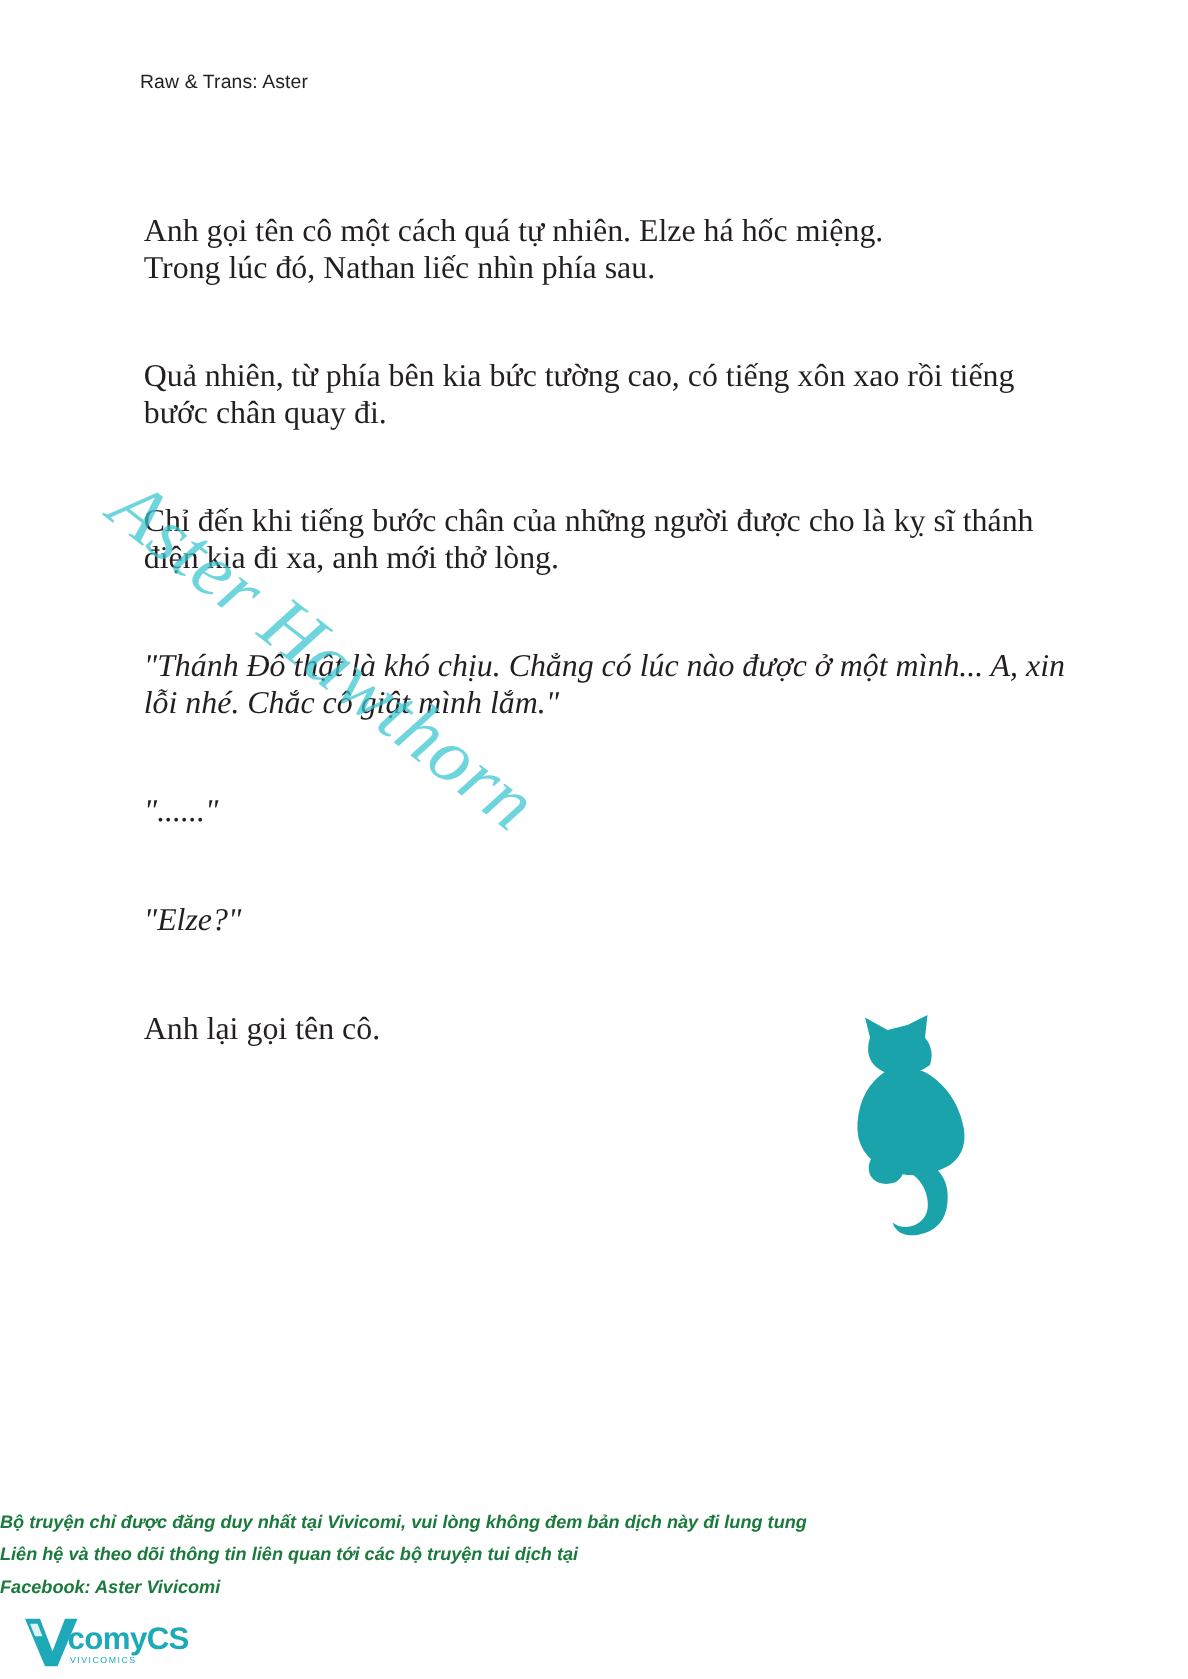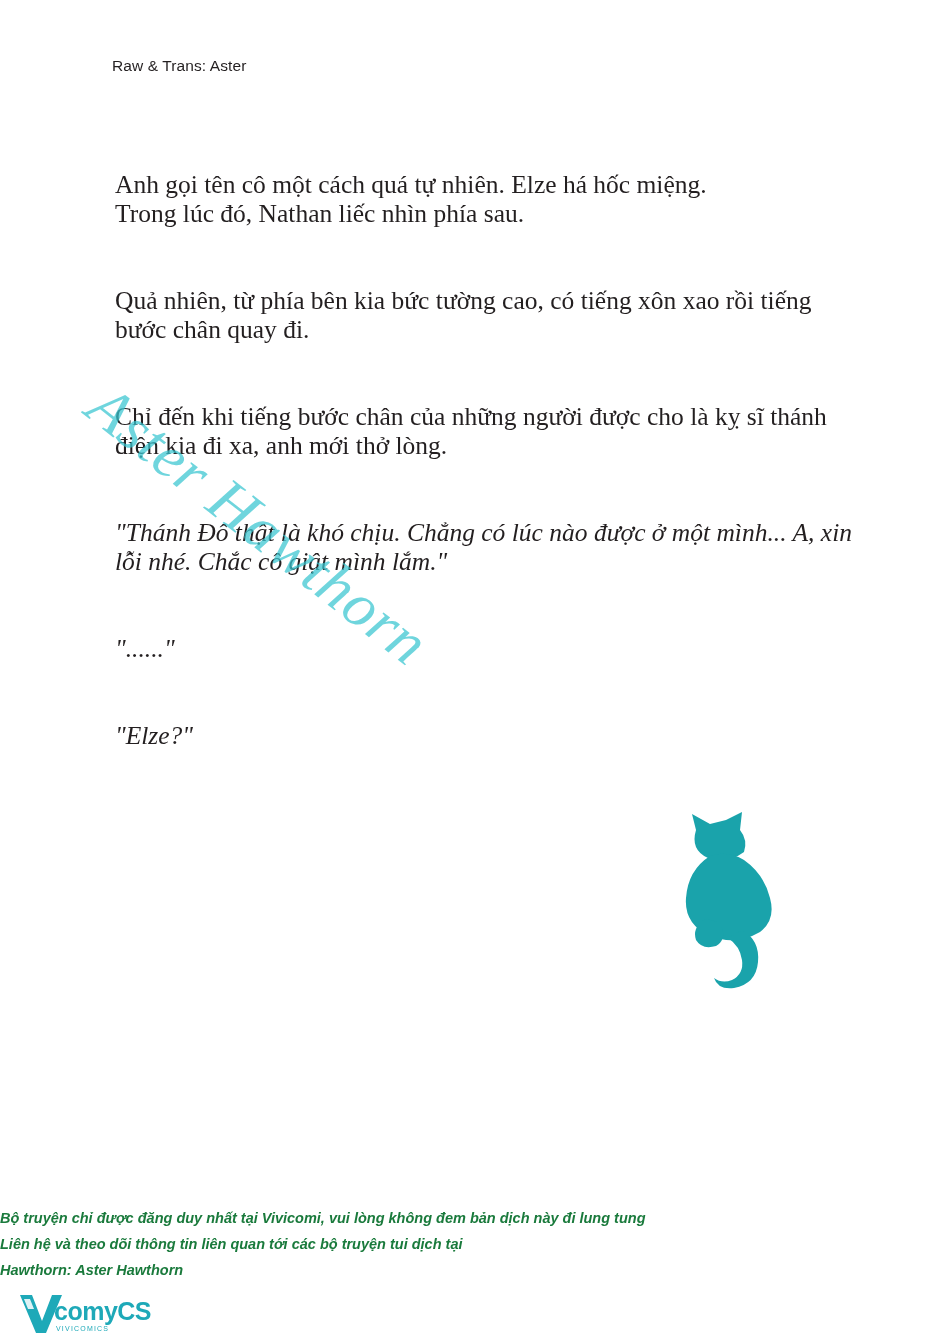--- a/index.html
+++ b/index.html
@@ -150,20 +150,21 @@
   <div class="header-credit">Raw &amp; Trans: Aster</div>
 
   <div class="body-text">
     <p class="para gap-lg">Anh gọi tên cô một cách quá tự nhiên. Elze há hốc miệng.
 Trong lúc đó, Nathan liếc nhìn phía sau.</p>
     <p class="para gap-lg">Quả nhiên, từ phía bên kia bức tường cao, có tiếng xôn xao rồi tiếng bước chân quay đi.</p>
     <p class="para gap-lg">Chỉ đến khi tiếng bước chân của những người được cho là kỵ sĩ thánh điện kia đi xa, anh mới thở lòng.</p>
     <p class="para italic gap-lg">"Thánh Đô thật là khó chịu. Chẳng có lúc nào được ở một mình... A, xin lỗi nhé. Chắc cô giật mình lắm."</p>
     <p class="para italic gap-lg">"......"</p>
     <p class="para italic gap-lg">"Elze?"</p>
+    <p class="para">Anh lại gọi tên cô.</p>
   </div>
 
   <div class="watermark">
     <div class="watermark-text">Aster Hawthorn</div>
   </div>
 
   <div class="cat-mark">
     <svg width="120" height="180" viewBox="0 0 120 180" xmlns="http://www.w3.org/2000/svg">
       <g fill="#1aa3ab">
 
@@ -174,21 +175,21 @@
         <path d="M72 118 Q90 128 88 150 Q86 172 64 176 Q48 178 44 166 Q52 172 62 168 Q74 162 72 148 Q70 134 58 126 Z"></path>
 
         <path d="M34 108 Q22 116 26 128 Q32 138 46 134 Q56 128 52 116 Q46 106 34 108 Z"></path>
       </g>
     </svg>
   </div>
 
   <div class="footer-notes">
     <div class="footer-line">Bộ truyện chỉ được đăng duy nhất tại Vivicomi, vui lòng không đem bản dịch này đi lung tung</div>
     <div class="footer-line">Liên hệ và theo dõi thông tin liên quan tới các bộ truyện tui dịch tại</div>
-    <div class="footer-line">Hawthorn: Aster Hawthorn</div>
+    <div class="footer-line">Facebook: Aster Vivicomi</div>
   </div>
 
   <div class="brand">
     <div class="brand-v">
       <svg width="46" height="42" viewBox="0 0 46 42" xmlns="http://www.w3.org/2000/svg">
         <path d="M2 2 L14 2 L24 28 L34 2 L44 2 L28 40 L18 40 Z" fill="#1ea9b8"></path>
         <path d="M6 6 L12 6 L16 16 L10 16 Z" fill="#ffffff" opacity="0.85"></path>
       </svg>
     </div>
     <div class="brand-text">comyCS</div>

